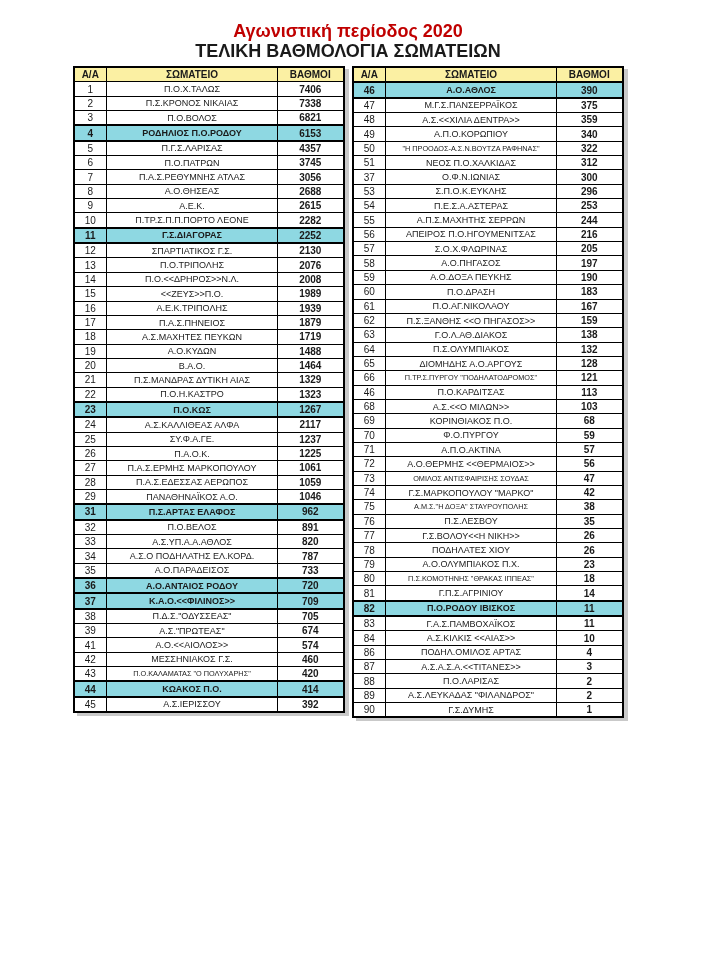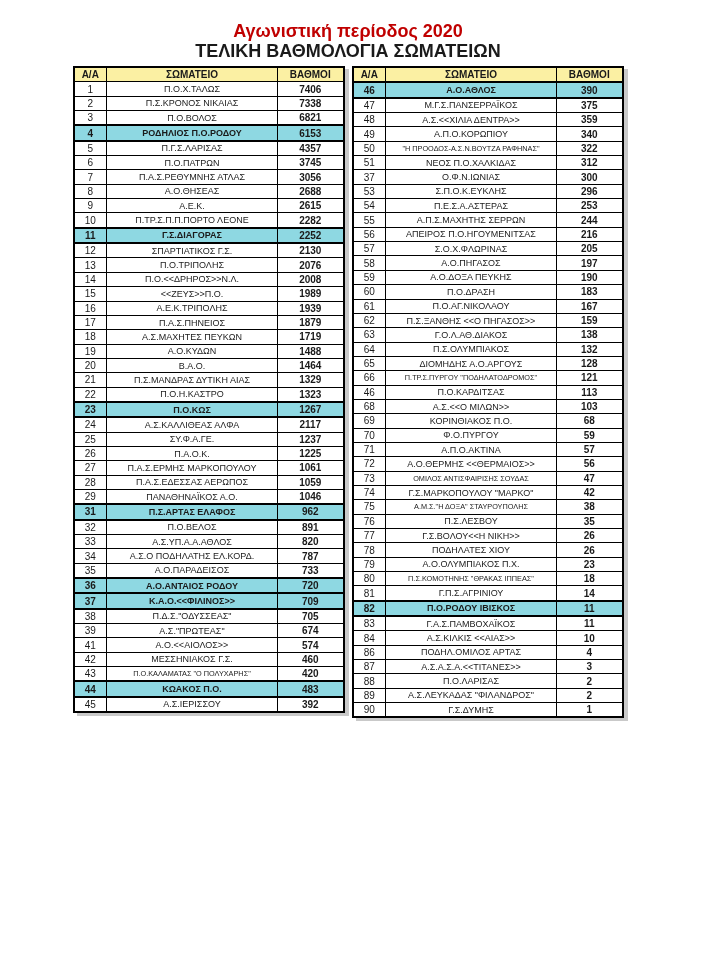--- a/index.html
+++ b/index.html
@@ -300,21 +300,21 @@
             <td class="pts">460</td>
           </tr>
           <tr>
             <td class="rank">43</td>
             <td class="club xs">Π.Ο.ΚΑΛΑΜΑΤΑΣ "Ο ΠΟΛΥΧΑΡΗΣ"</td>
             <td class="pts">420</td>
           </tr>
           <tr class="hl">
             <td class="rank">44</td>
             <td class="club">ΚΩΑΚΟΣ Π.Ο.</td>
-            <td class="pts">483</td>
+            <td class="pts">414</td>
           </tr>
           <tr>
             <td class="rank">45</td>
             <td class="club">Α.Σ.ΙΕΡΙΣΣΟΥ</td>
             <td class="pts">392</td>
           </tr>
         </tbody>
       </table>
     <table class="standings">
         <colgroup>

